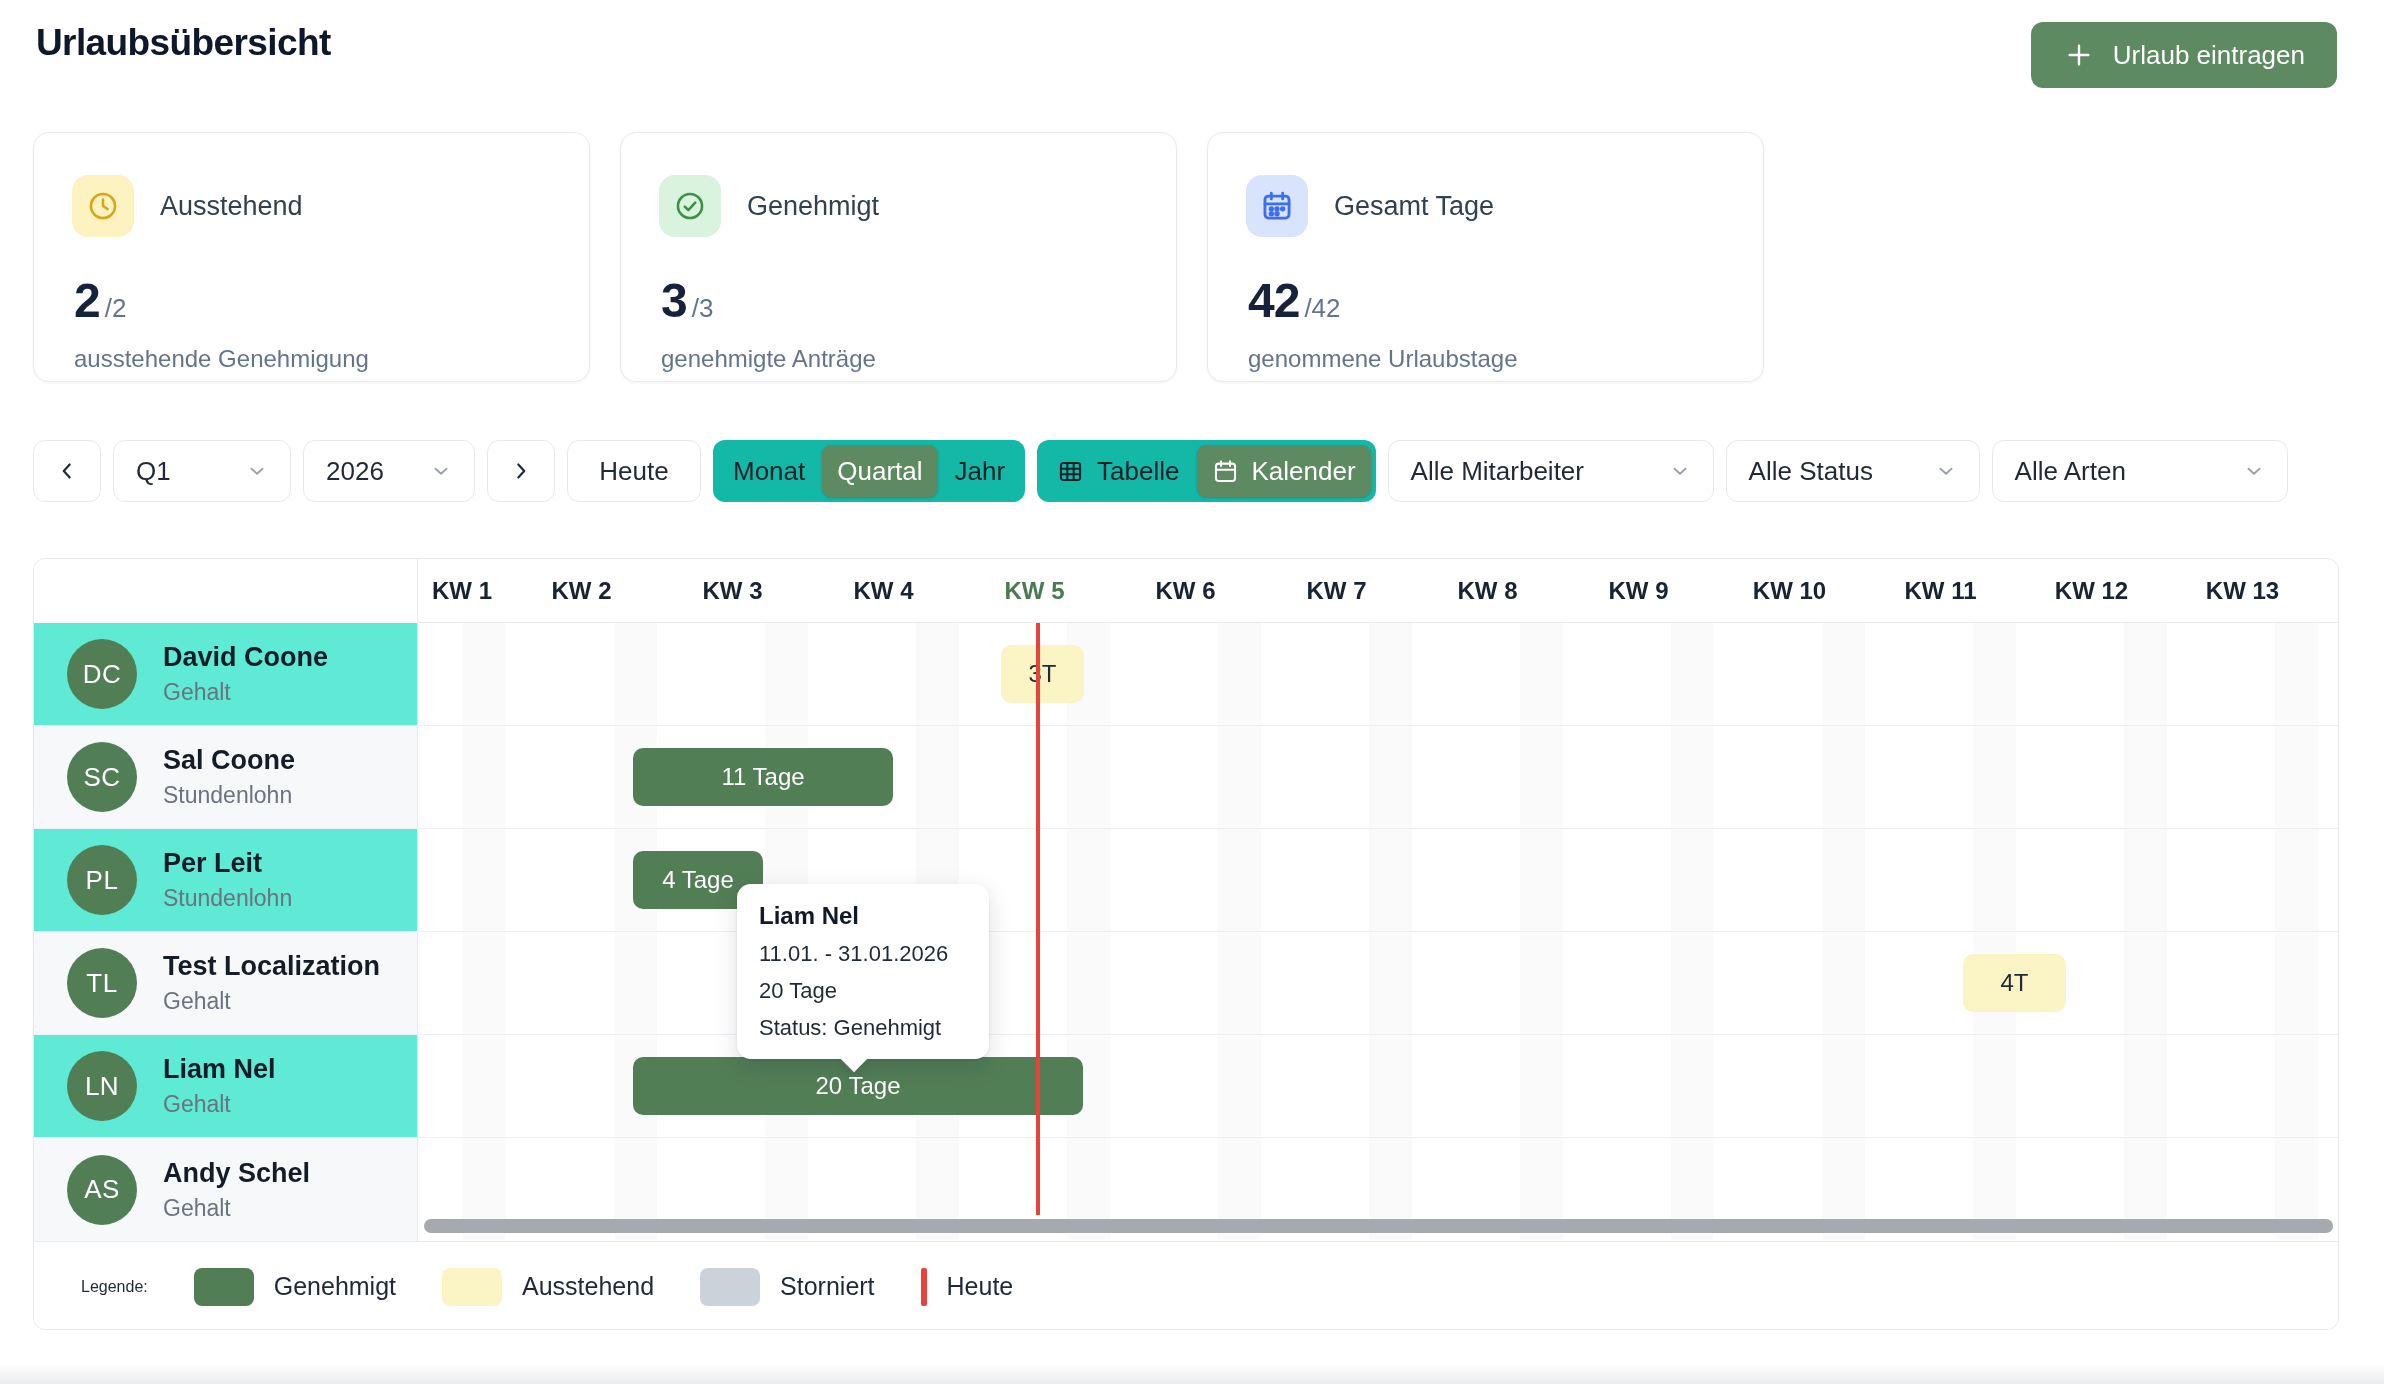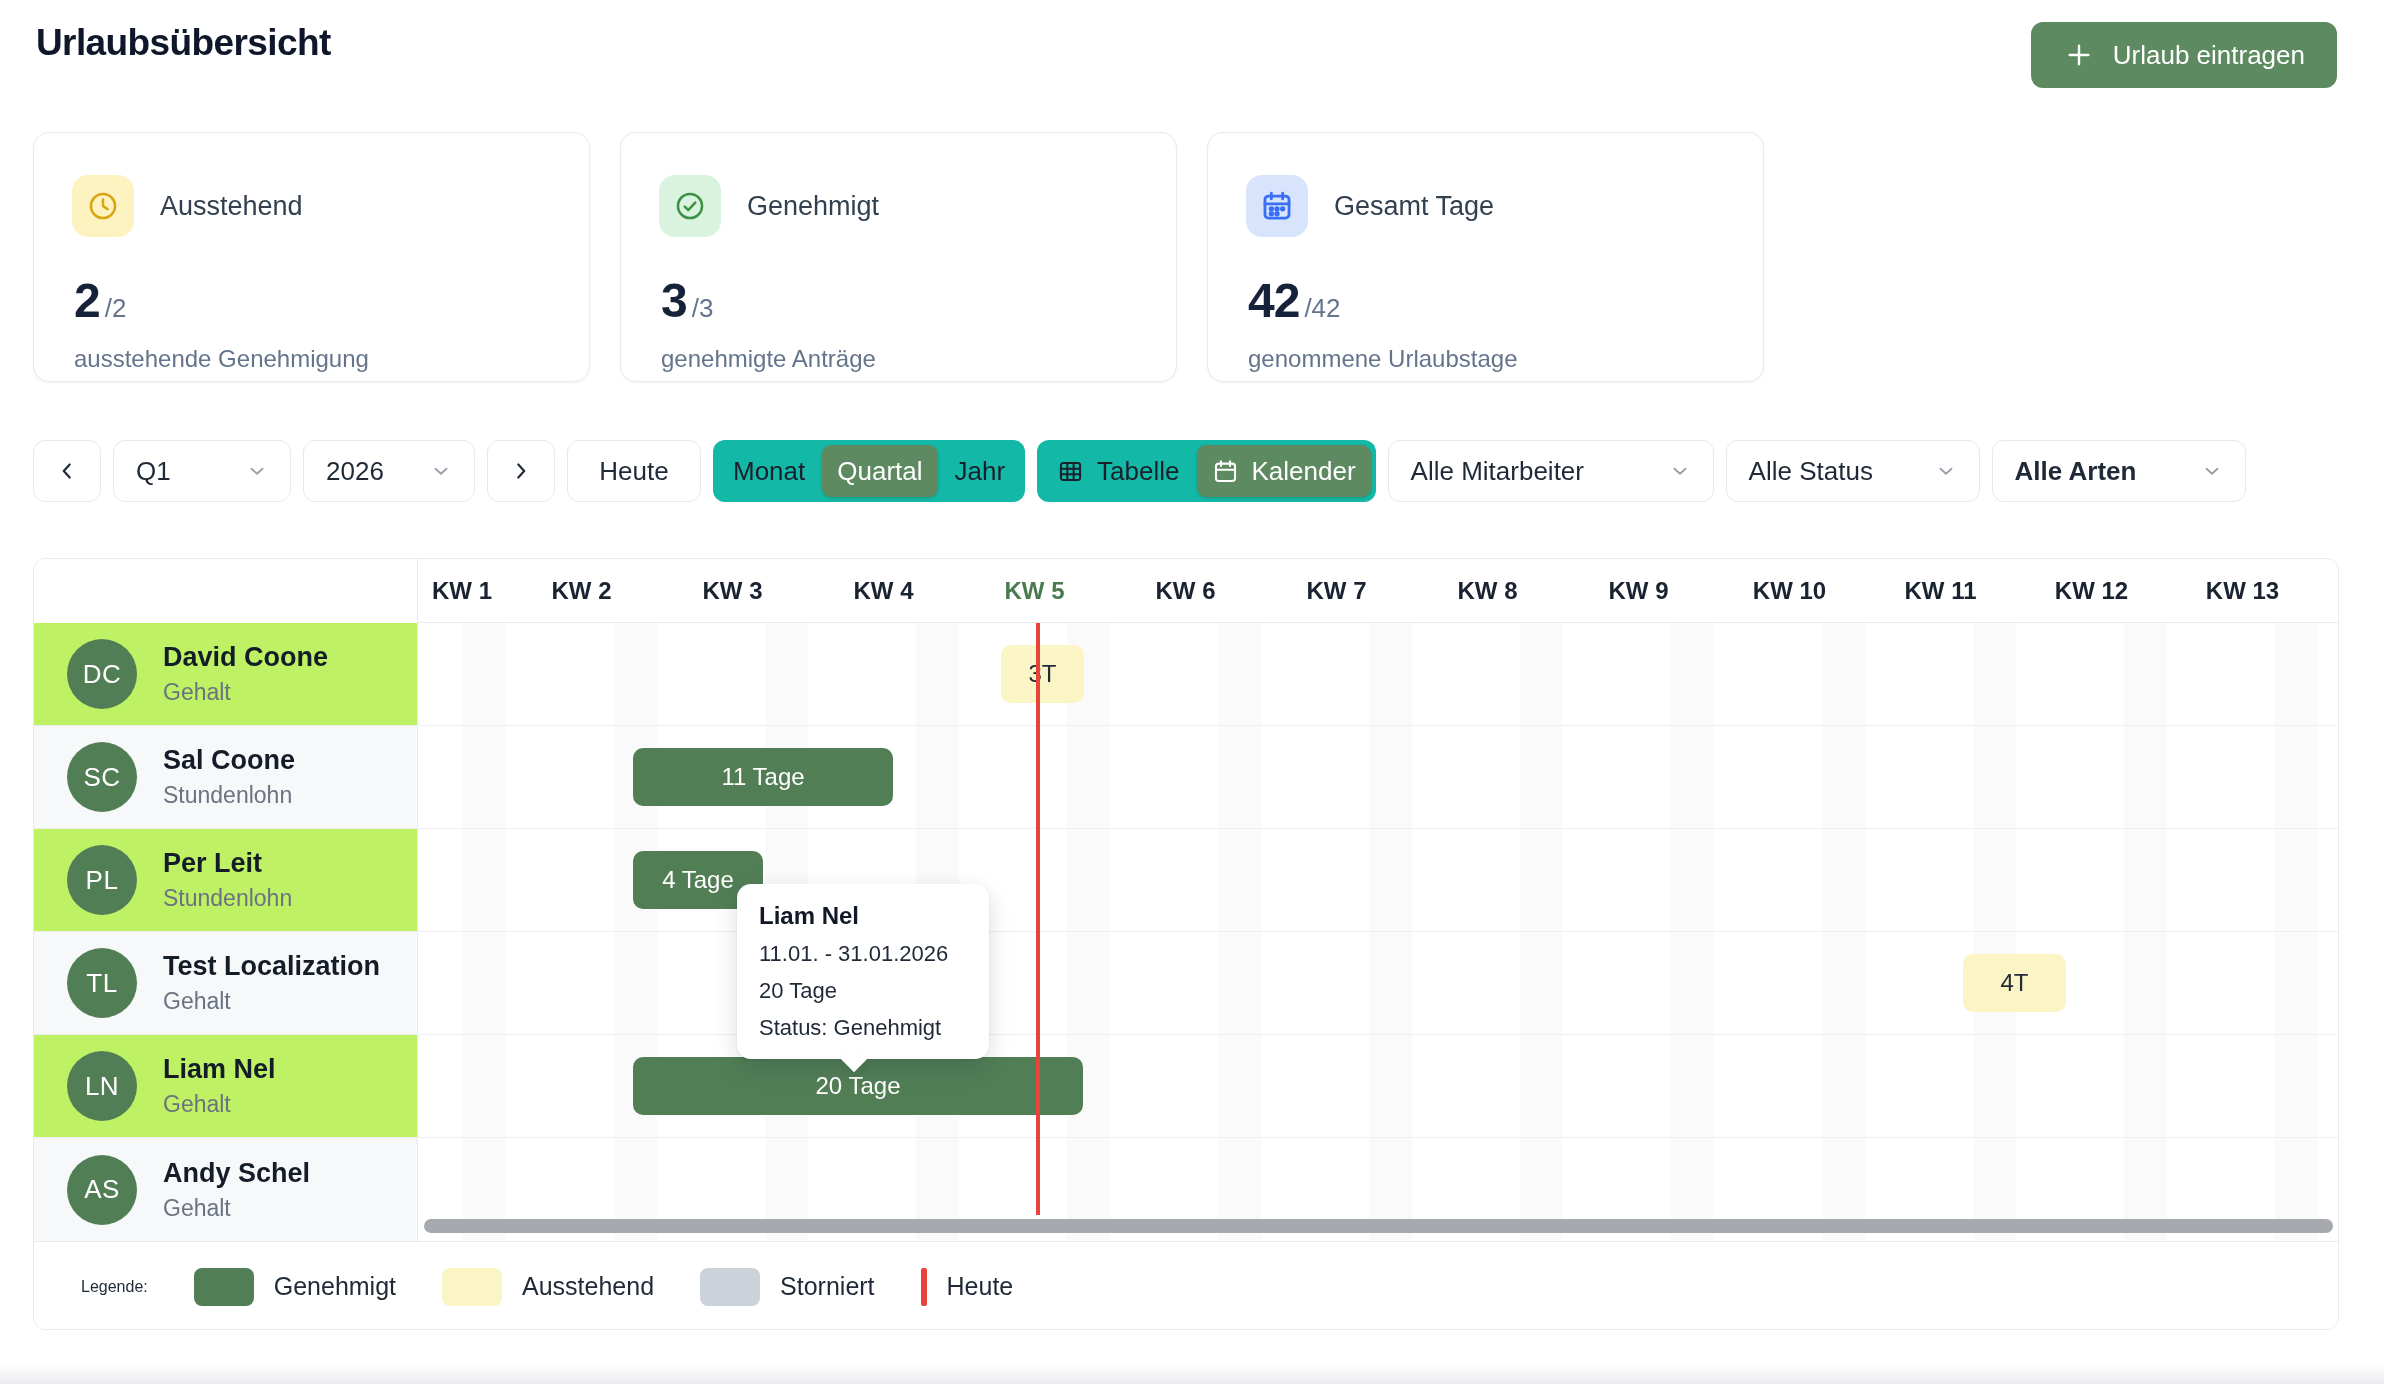--- a/index.html
+++ b/index.html
@@ -24,40 +24,40 @@
   .stat-value .big{font-size:48px;font-weight:700;color:#16213a;letter-spacing:-1px;}
   .stat-value .total{font-size:26px;color:#64748b;}
   .stat-sub{position:absolute;left:40px;top:212px;font-size:24px;color:#64748b;}
   
   .toolbar{position:absolute;left:33px;top:440px;height:62px;display:flex;gap:12px;align-items:stretch;}
   .tb-btn{background:#fff;border:1px solid #e6e8ec;border-radius:12px;display:flex;align-items:center;
     justify-content:center;font-size:26px;color:#1f2937;box-sizing:border-box;cursor:pointer;}
   .w-arrow{width:68px;}
   .tb-select{justify-content:space-between;padding:0 22px;}
   .w-q{width:178px;gap:44px;} .w-year{width:172px;} .w-heute{width:134px;}
-  .w-f1{width:326px;} .w-f2{width:254px;} .w-f3{width:254px;font-weight:bold;}
+  .w-f1{width:326px;} .w-f2{width:254px;} .w-f3{width:296px;}
   .seg{background:#14b8a6;border-radius:12px;display:flex;align-items:center;padding:5px;gap:2px;box-sizing:border-box;}
   .seg-btn{height:52px;padding:0 15px;border-radius:9px;display:flex;align-items:center;justify-content:center;
     gap:13px;font-size:26px;color:#19202b;cursor:pointer;white-space:nowrap;}
   .seg-btn.active{background:var(--accent,#5d8a60);color:#fff;box-shadow:0 1px 3px rgba(0,0,0,.18);}
   .chev{color:#9aa1ab;}
   
   .cal-card{position:absolute;left:33px;top:558px;width:2306px;height:772px;background:#fff;
     border:1px solid #e7e9ec;border-radius:12px;box-sizing:border-box;overflow:hidden;}
   .cal-header{position:absolute;left:0;top:0;width:100%;height:64px;border-bottom:1px solid #e8eaed;box-sizing:border-box;}
   .cal-header-left{position:absolute;left:0;top:0;width:384px;height:64px;border-right:1px solid #e8eaed;box-sizing:border-box;background:#fff;}
   .kw-label{position:absolute;top:0;height:63px;line-height:63px;transform:translateX(-50%);
     font-size:24px;font-weight:600;color:#1a2332;white-space:nowrap;}
   .kw-label.current{color:var(--kw-green,#4a7a4f);}
   .stripe{position:absolute;background:#fafafb;top:64px;height:617px;}
   .rows{position:absolute;left:0;top:64px;width:100%;}
   .cal-row{position:relative;width:100%;height:103px;box-sizing:border-box;}
   .cal-row.bordered{border-bottom:1px solid #edeff2;}
   .row-left{position:absolute;left:0;top:0;width:384px;height:100%;border-right:1px solid #e8eaed;
-    box-sizing:border-box;display:flex;align-items:center;gap:26px;padding-left:33px;background:#bef264;}
+    box-sizing:border-box;display:flex;align-items:center;gap:26px;padding-left:33px;background:#5eead4;}
   .cal-row.alt .row-left{background:#f7f8fa;}
   .avatar{width:70px;height:70px;border-radius:50%;background:var(--bar-green,#527e56);color:#fff;
     font-size:26px;display:flex;align-items:center;justify-content:center;letter-spacing:.5px;flex:0 0 70px;}
   .row-name{font-size:27px;font-weight:600;color:#141c28;margin-bottom:6px;}
   .row-type{font-size:23px;color:#6b7280;}
   .row-timeline{position:absolute;left:384px;top:0;right:0;height:100%;}
   .bar{position:absolute;top:50%;transform:translateY(-50%);height:58px;border-radius:10px;
     display:flex;align-items:center;justify-content:center;font-size:24px;box-sizing:border-box;cursor:pointer;}
   .bar-genehmigt{background:var(--bar-green,#527e56);color:#fff;}
   .bar-ausstehend{background:var(--bar-yellow,#fbf5c6);color:#222b38;}

